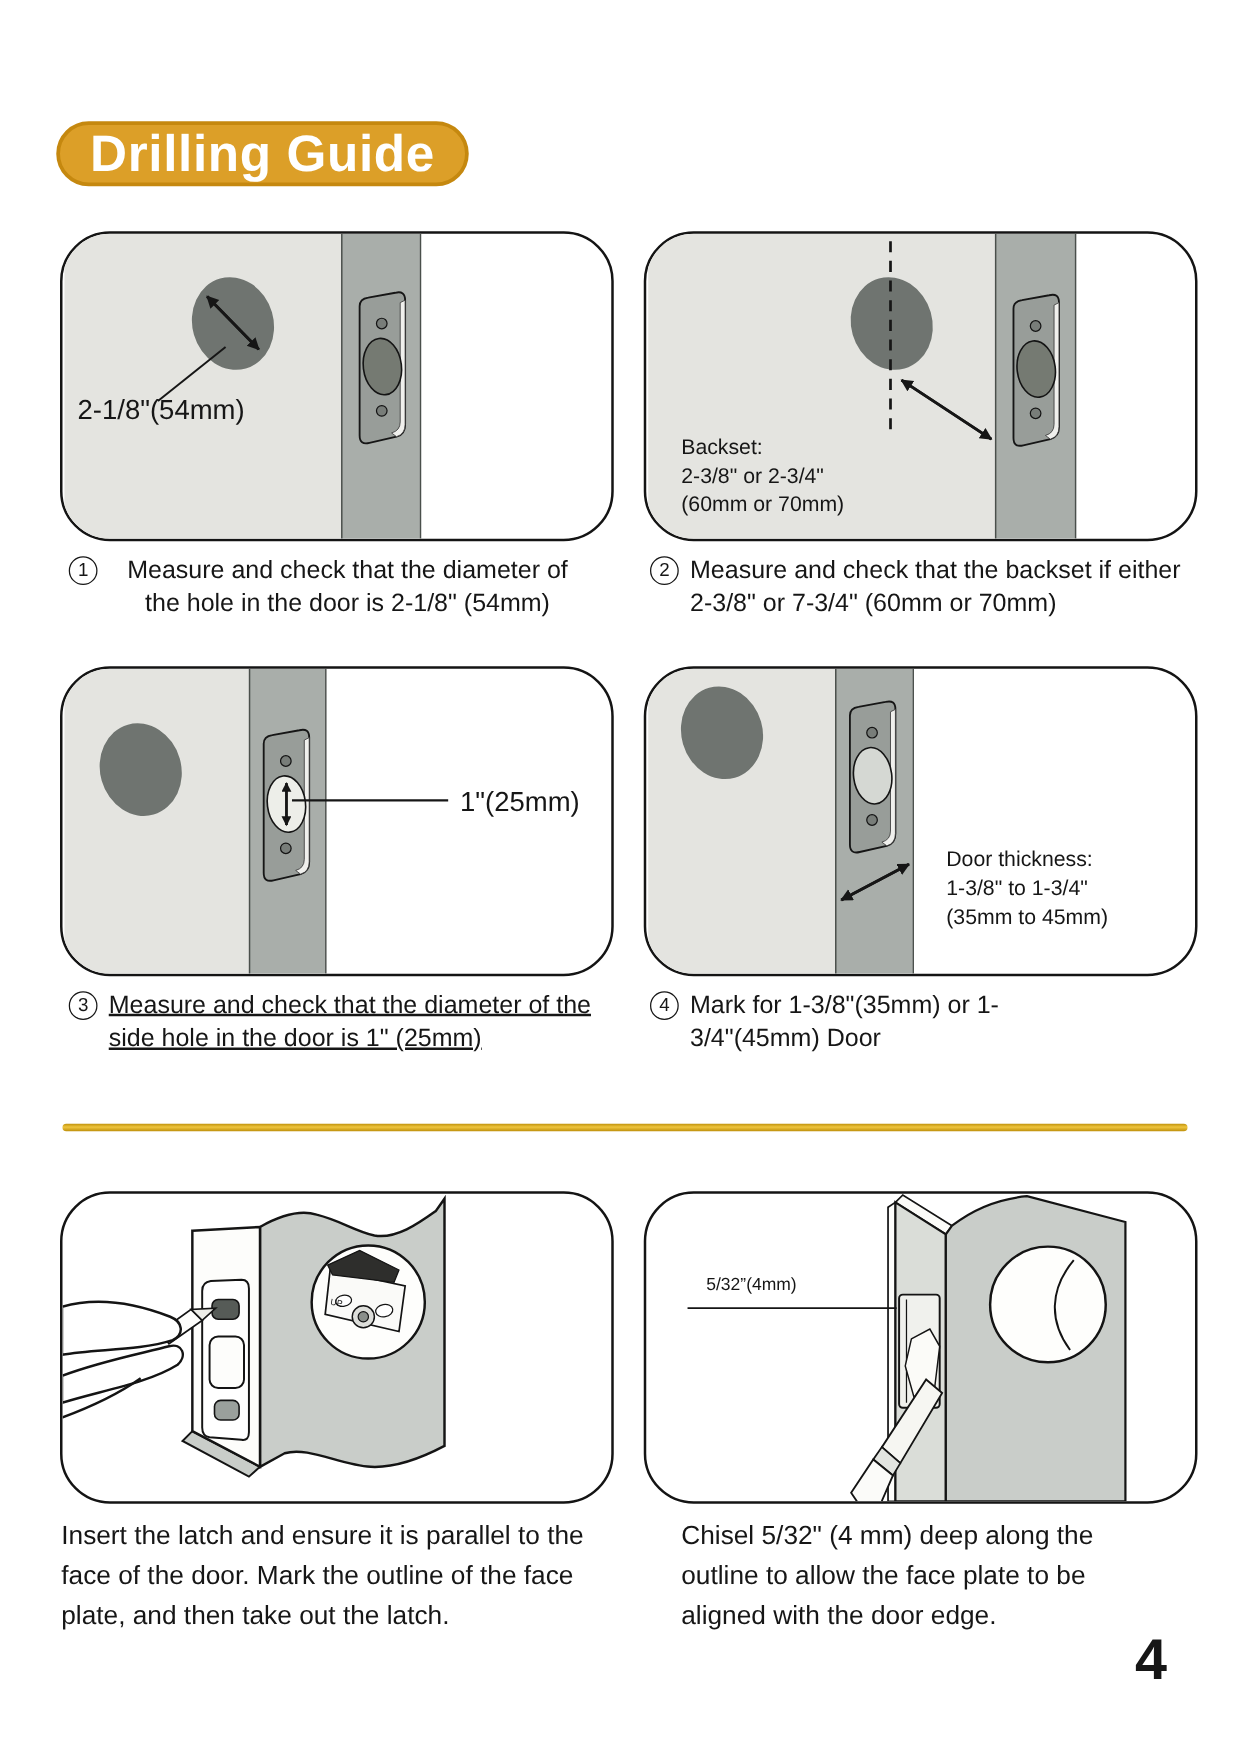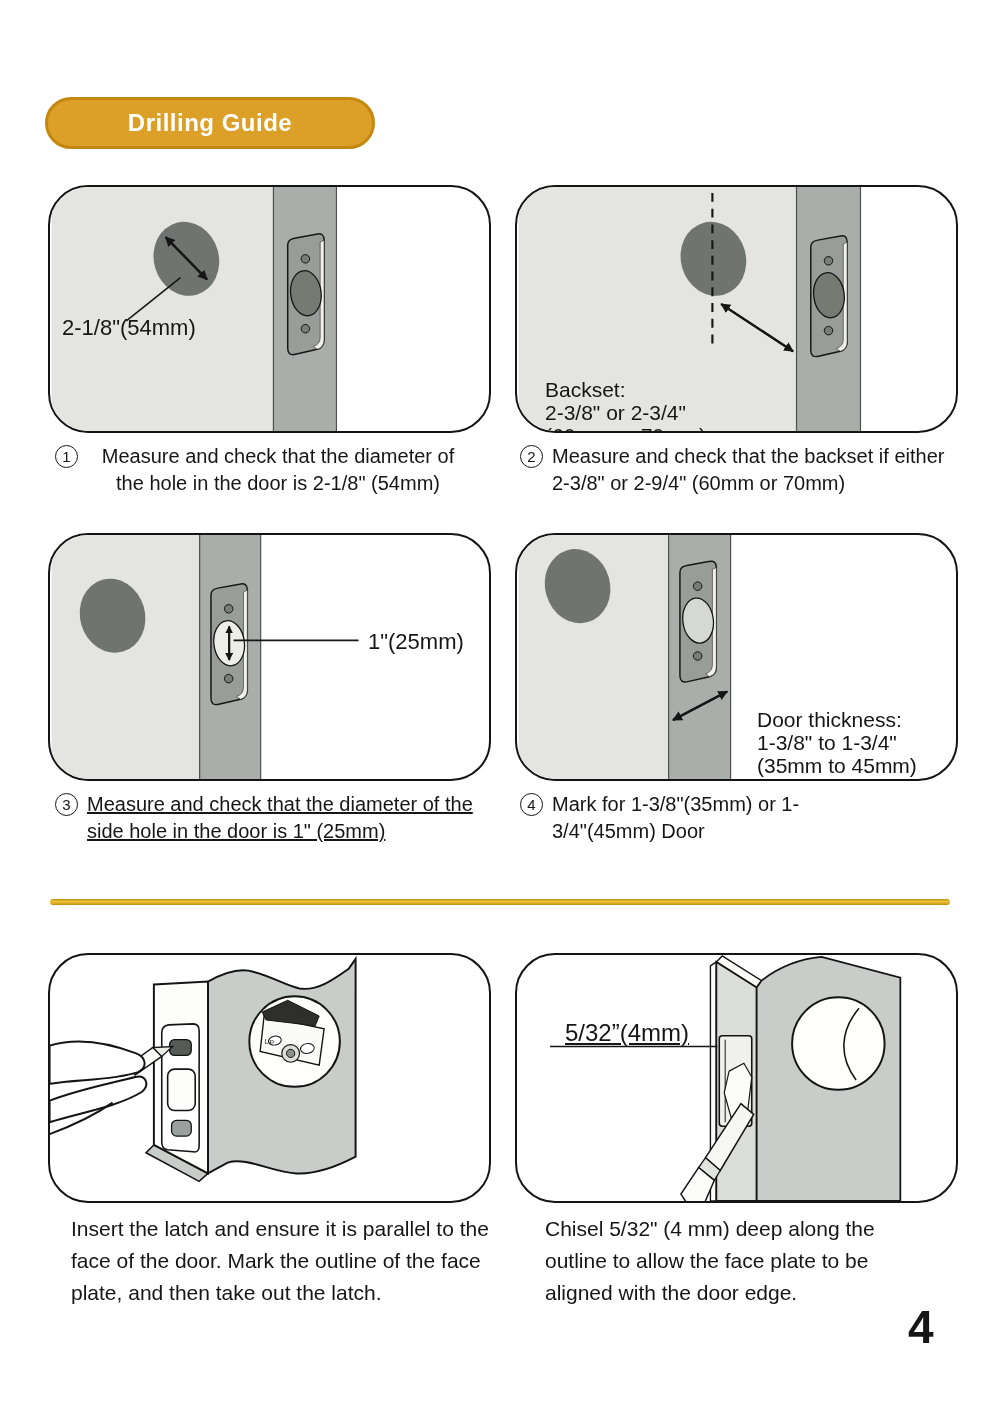--- a/index.html
+++ b/index.html
@@ -4,60 +4,60 @@
 <style>
   * { margin:0; padding:0; box-sizing:border-box; }
   body { background:#ffffff; font-family:"Liberation Sans", sans-serif; color:#161616; }
   .page { position:relative; width:1000px; height:1409px; background:#ffffff; overflow:hidden; }
 
   .title-badge{
     position:absolute; left:45px; top:97px; width:330px; height:52px;
     background:#DC9F28; border:3px solid #C5880F; border-radius:26px;
     display:flex; align-items:center; justify-content:center;
   }
-  .title-badge span{ color:#ffffff; font-size:24px; font-weight:700; letter-spacing:.5px; }
+  .title-badge span{ color:#ffffff; font-size:41px; font-weight:700; letter-spacing:.5px; }
 
   .panel{
     position:absolute; width:443px; height:248px;
     border:2.5px solid #141414; border-radius:40px; overflow:hidden; background:#ffffff;
   }
   .panel svg{ position:absolute; left:0; top:0; width:100%; height:100%; }
   .p1{ left:48px;  top:185px; }
   .p2{ left:515px; top:185px; }
   .p3{ left:48px;  top:533px; }
   .p4{ left:515px; top:533px; }
   .p5{ left:48px;  top:953px; height:250px; }
   .p6{ left:515px; top:953px; height:250px; }
 
   .panel-label{ position:absolute; font-size:22px; color:#161616; white-space:nowrap; }
-  .panel-label.multi{ font-size:21px; line-height:23px;margin-top:32px; }
+  .panel-label.multi{ font-size:17px; line-height:23px; }
   .lab1{ left:12px;  top:128px; }
   .lab2{ left:28px;  top:159px; }
   .lab3{ left:318px; top:94px; }
   .lab4{ left:240px; top:141px; }
-  .lab6{ left:48px;  top:64px;  font-size:24px;text-decoration:underline; }
+  .lab6{ left:48px;  top:64px;  font-size:14px; }
 
   .caption{ position:absolute; display:flex; gap:9px; font-size:20px; line-height:27px; }
   .caption .circ{
     width:23px; height:23px; border:1.7px solid #161616; border-radius:50%;
     display:flex; align-items:center; justify-content:center;
     font-size:15px; flex:0 0 auto; margin-top:2px;
   }
   .c1{ left:55px;  top:443px; } .c1 .captext{ width:382px;text-align:center; }
   .c2{ left:520px; top:443px; } .c2 .captext{ width:405px; }
   .c3{ left:55px;  top:791px; } .c3 .captext{ width:405px;text-decoration:underline; }
   .c4{ left:520px; top:791px; } .c4 .captext{ width:265px; }
 
   .divider{
     position:absolute; left:50px; top:899px; width:900px; height:6px; border-radius:3px;
     background:linear-gradient(180deg,#C0920C 0%,#EFC53E 45%,#BE8F0A 100%);
   }
 
   .bottom-caption{ position:absolute; font-size:21px; line-height:32px; }
-  .b1{ left:71px;  top:1213px; width:445px; }
+  .b1{ left:49px;  top:1213px; width:445px; }
   .b2{ left:545px; top:1213px; width:375px; }
 
   .page-number{ position:absolute; left:908px; top:1300px; font-size:46px; font-weight:700; }
 </style>
 </head>
 <body>
 
 <div class="page">
 
   <div class="title-badge">
@@ -120,21 +120,21 @@
     </div>
   </div>
 
   <div class="caption c1">
     <span class="circ">1</span>
     <span class="captext">Measure and check that the diameter of the hole in the door is 2-1/8" (54mm)</span>
   </div>
 
   <div class="caption c2">
     <span class="circ">2</span>
-    <span class="captext">Measure and check that the backset if either 2-3/8" or 2-9/4" (60mm or 70mm)</span>
+    <span class="captext">Measure and check that the backset if either 2-3/8" or 7-3/4" (60mm or 70mm)</span>
   </div>
 
   <div class="panel p3">
     <svg viewBox="0 0 443 248">
       <defs>
         <marker id="ah3" markerWidth="10" markerHeight="10" refX="7" refY="4" orient="auto" markerUnits="userSpaceOnUse">
           <path d="M0,0 L8,4 L0,8 Z" fill="#161616"></path>
         </marker>
       </defs>
       <rect x="0" y="0" width="150" height="248" fill="#E4E4E0"></rect>

